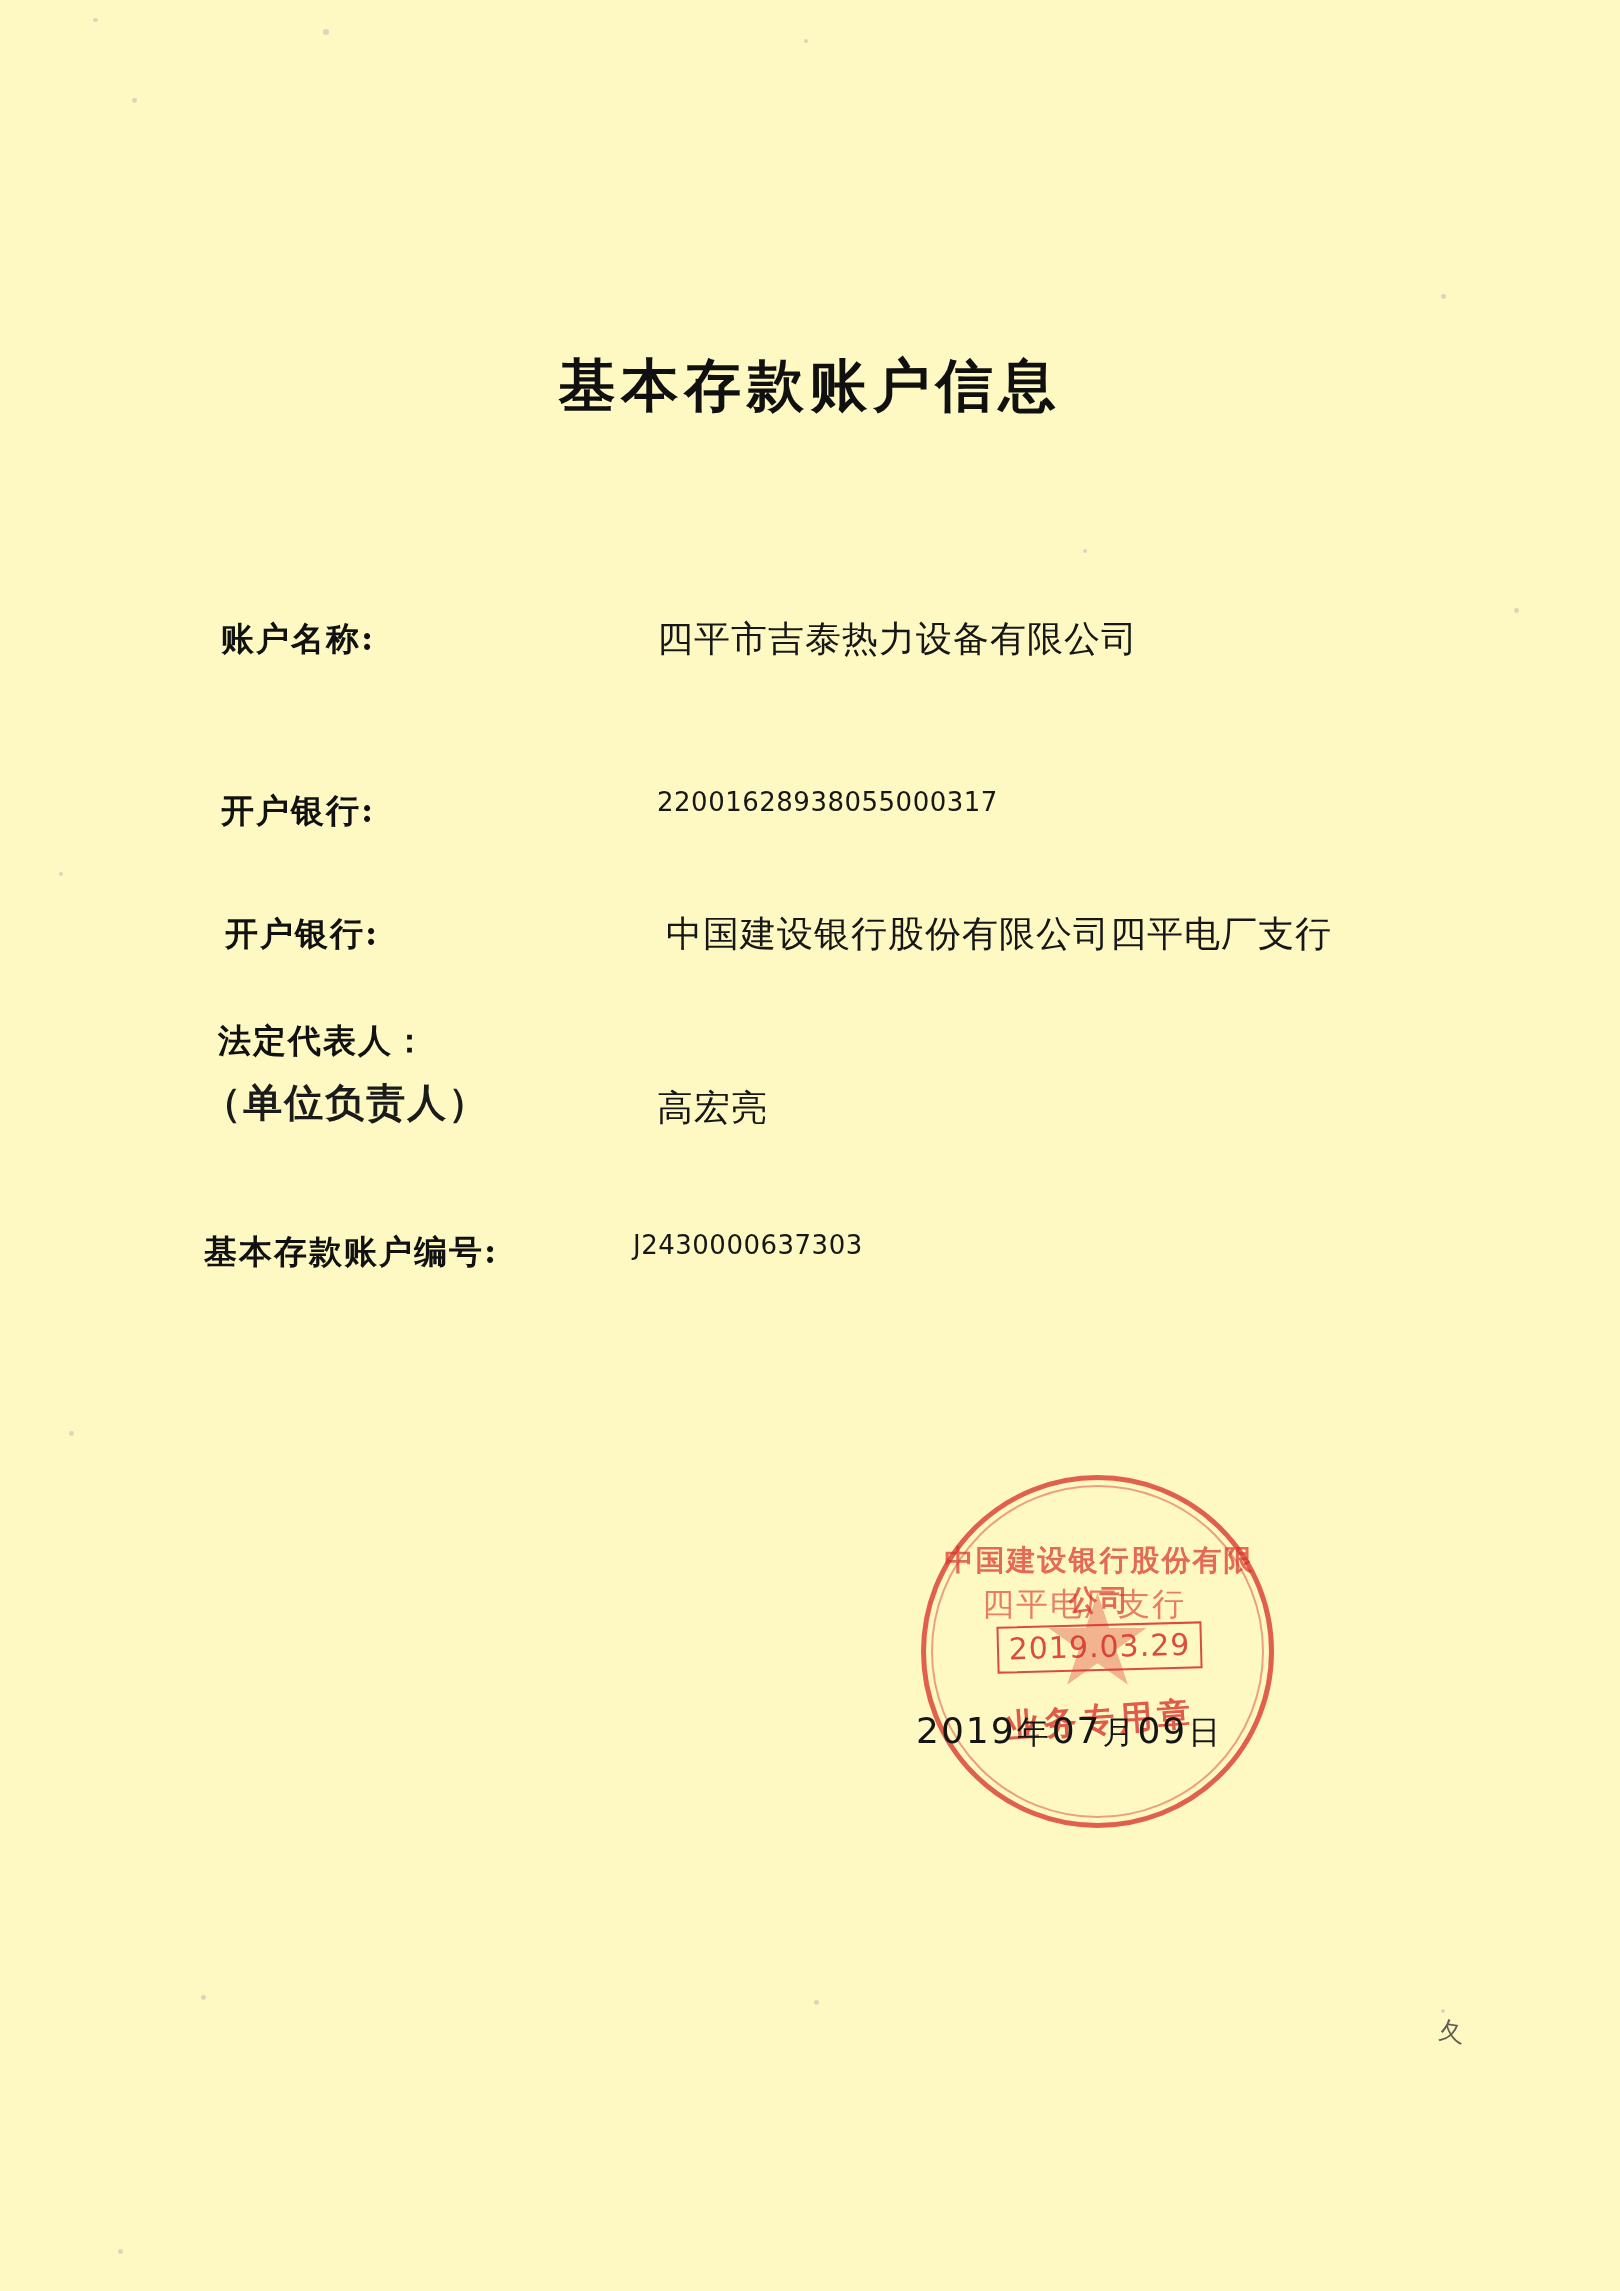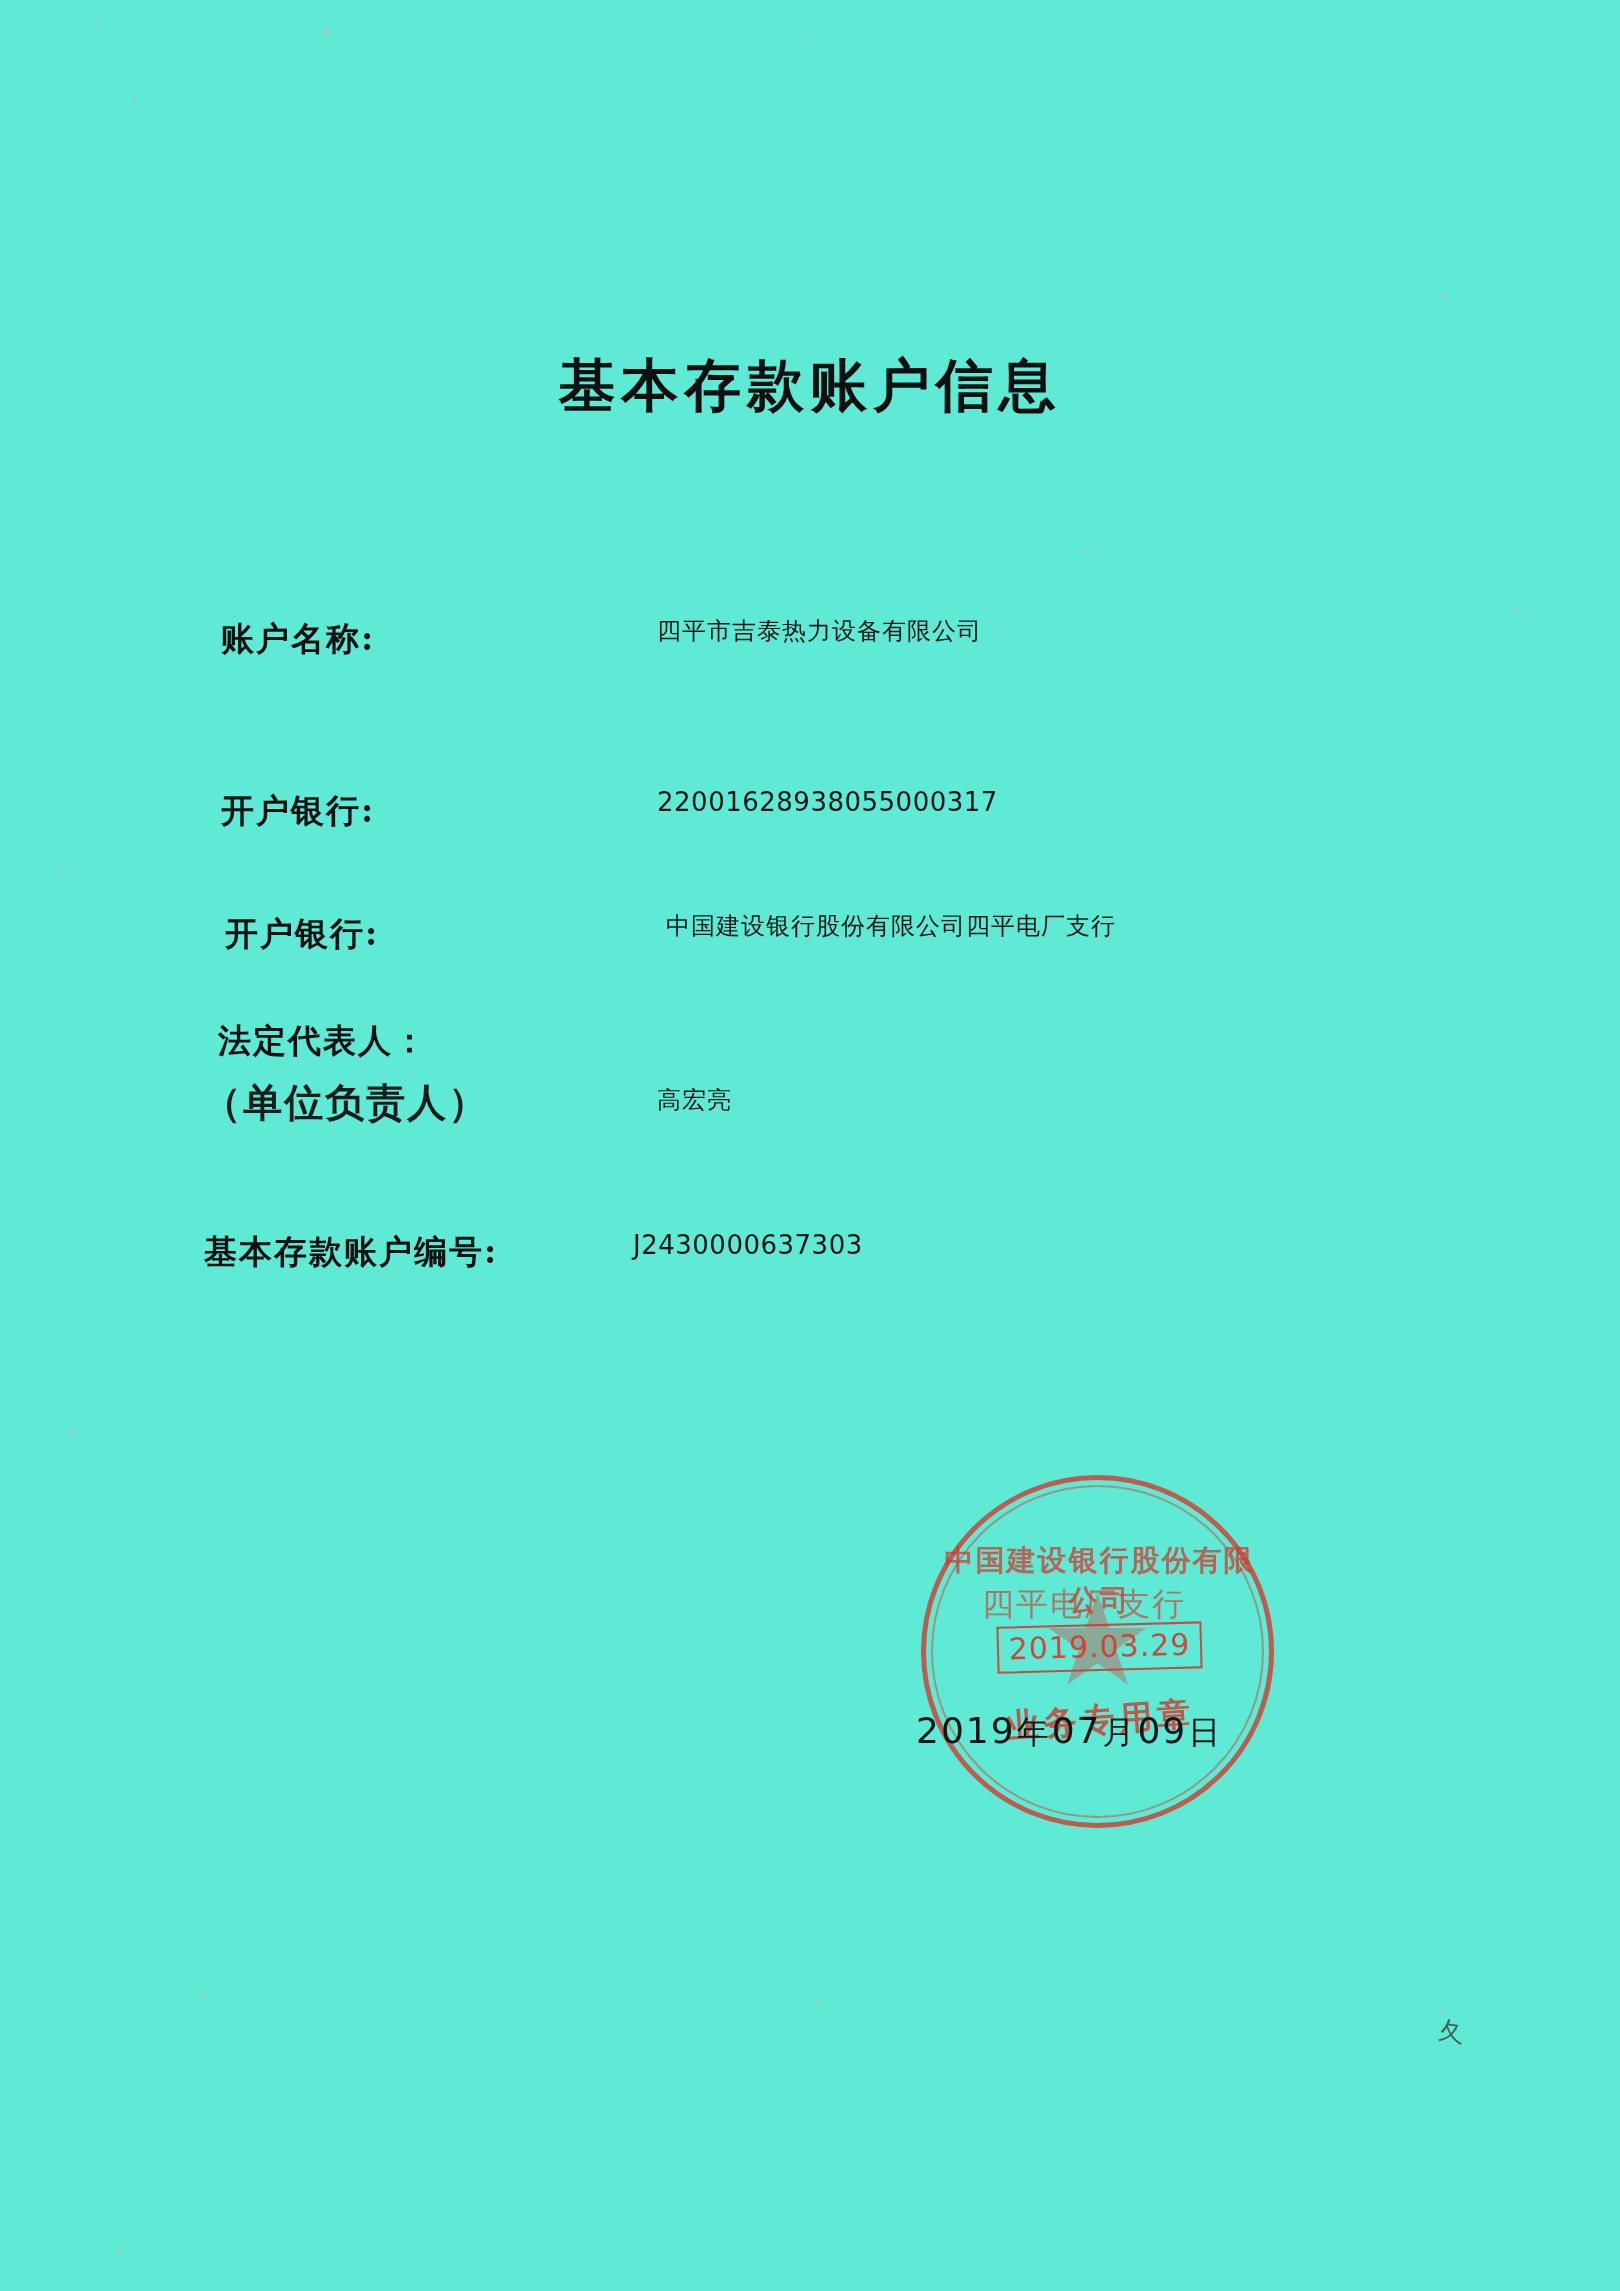--- a/index.html
+++ b/index.html
@@ -12,21 +12,21 @@
     height: 2292px;
     position: relative;
     font-family: "DejaVu Sans", "Liberation Sans", sans-serif;
     color: #1b1b1b;
     overflow: hidden;
   }
 
   .page {
     position: absolute;
     inset: 0;
-    background: #5eead4;
+    background: #fef9c3;
   }
 
   
   .speck {
     position: absolute;
     background: #b9b9b4;
     border-radius: 50%;
     opacity: .55;
   }
 
@@ -52,21 +52,21 @@
   .field-label {
     font-family: "DejaVu Serif", "Liberation Serif", serif;
     font-weight: 700;
     font-size: 33px;
     letter-spacing: 2px;
     color: #111;
     white-space: nowrap;
   }
   .field-value {
     font-family: "DejaVu Sans", "Liberation Sans", sans-serif;
-    font-size: 24px;
+    font-size: 36px;
     letter-spacing: 1px;
     color: #171717;
     white-space: nowrap;
   }
   .field-value.num {
     font-family: "DejaVu Sans", "Liberation Sans", sans-serif;
     font-size: 26px;
     letter-spacing: 0.5px;
   }
 

